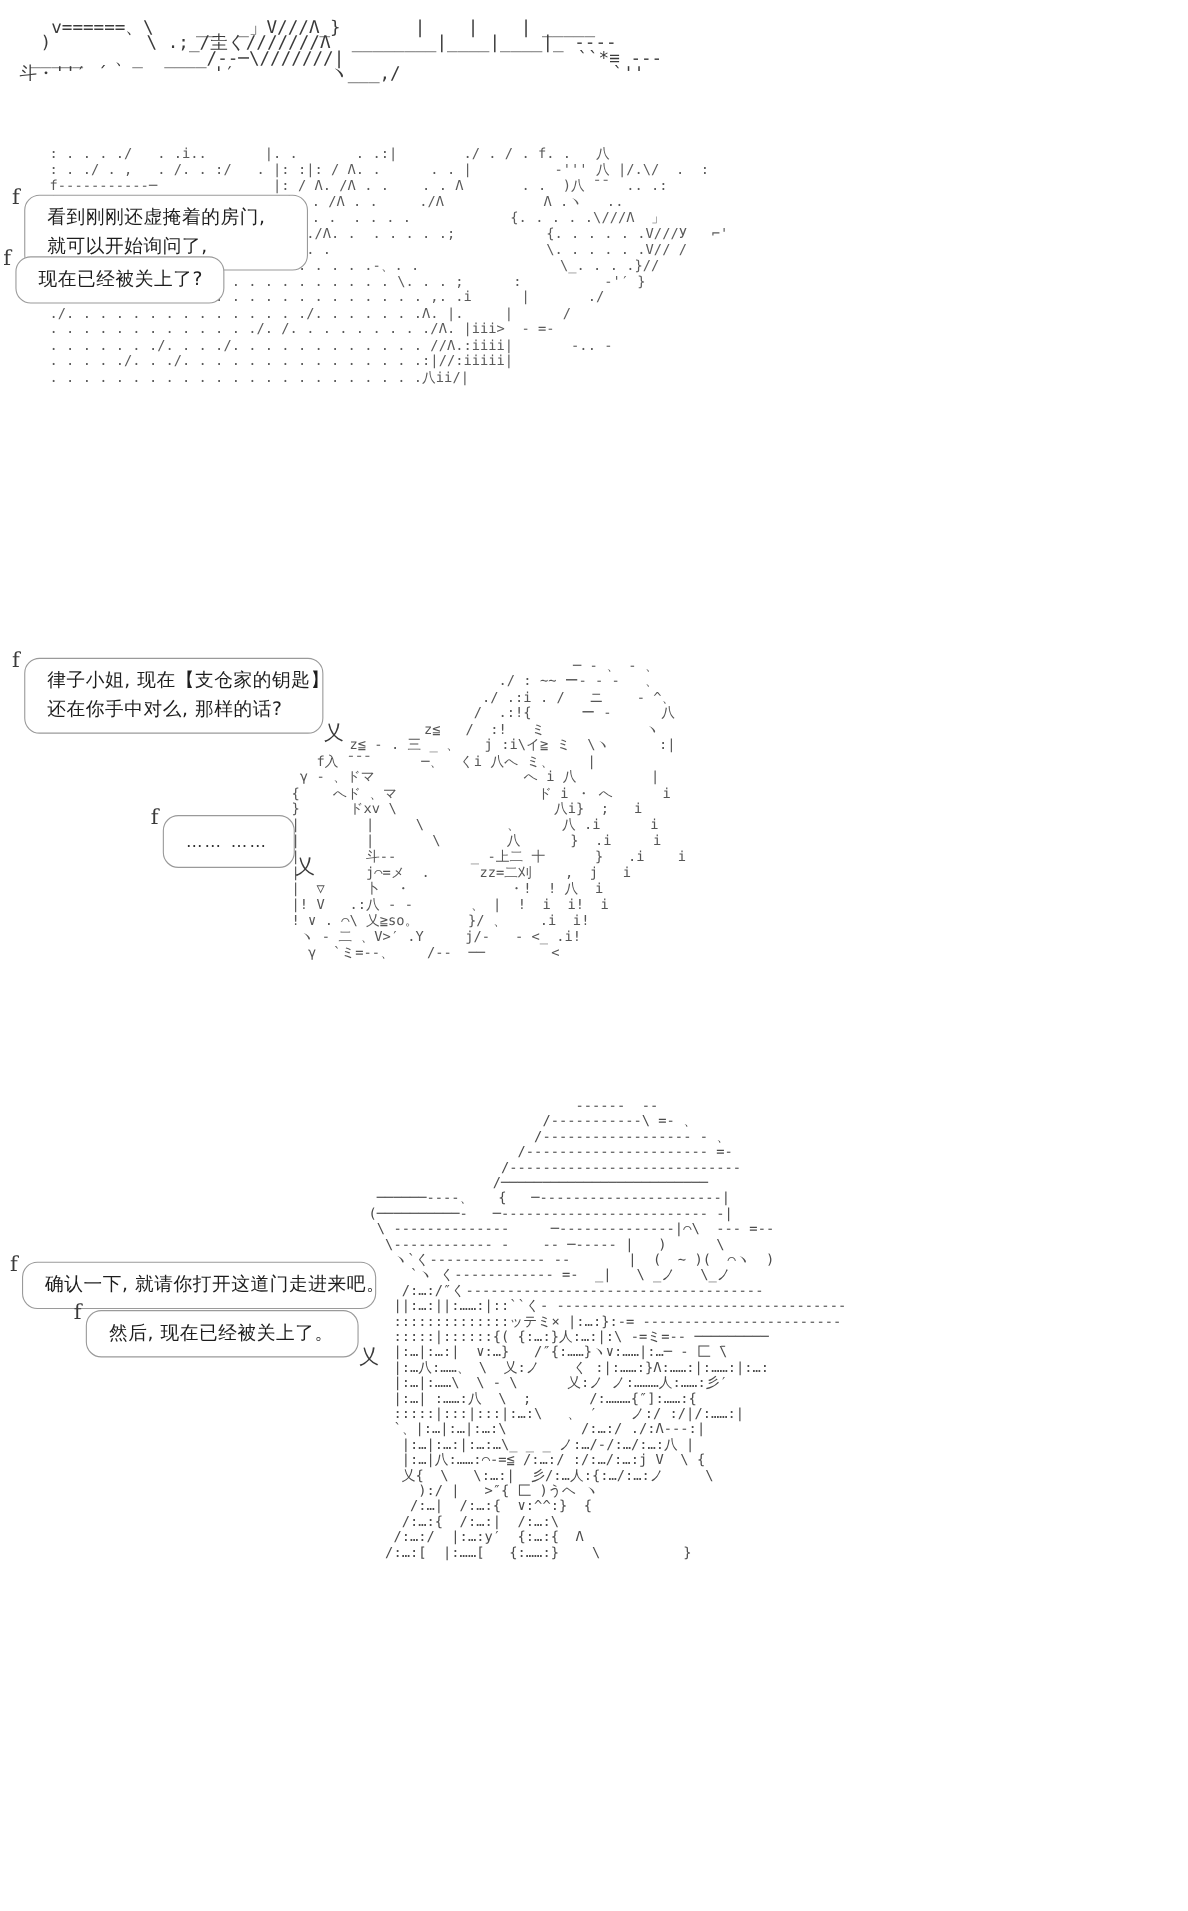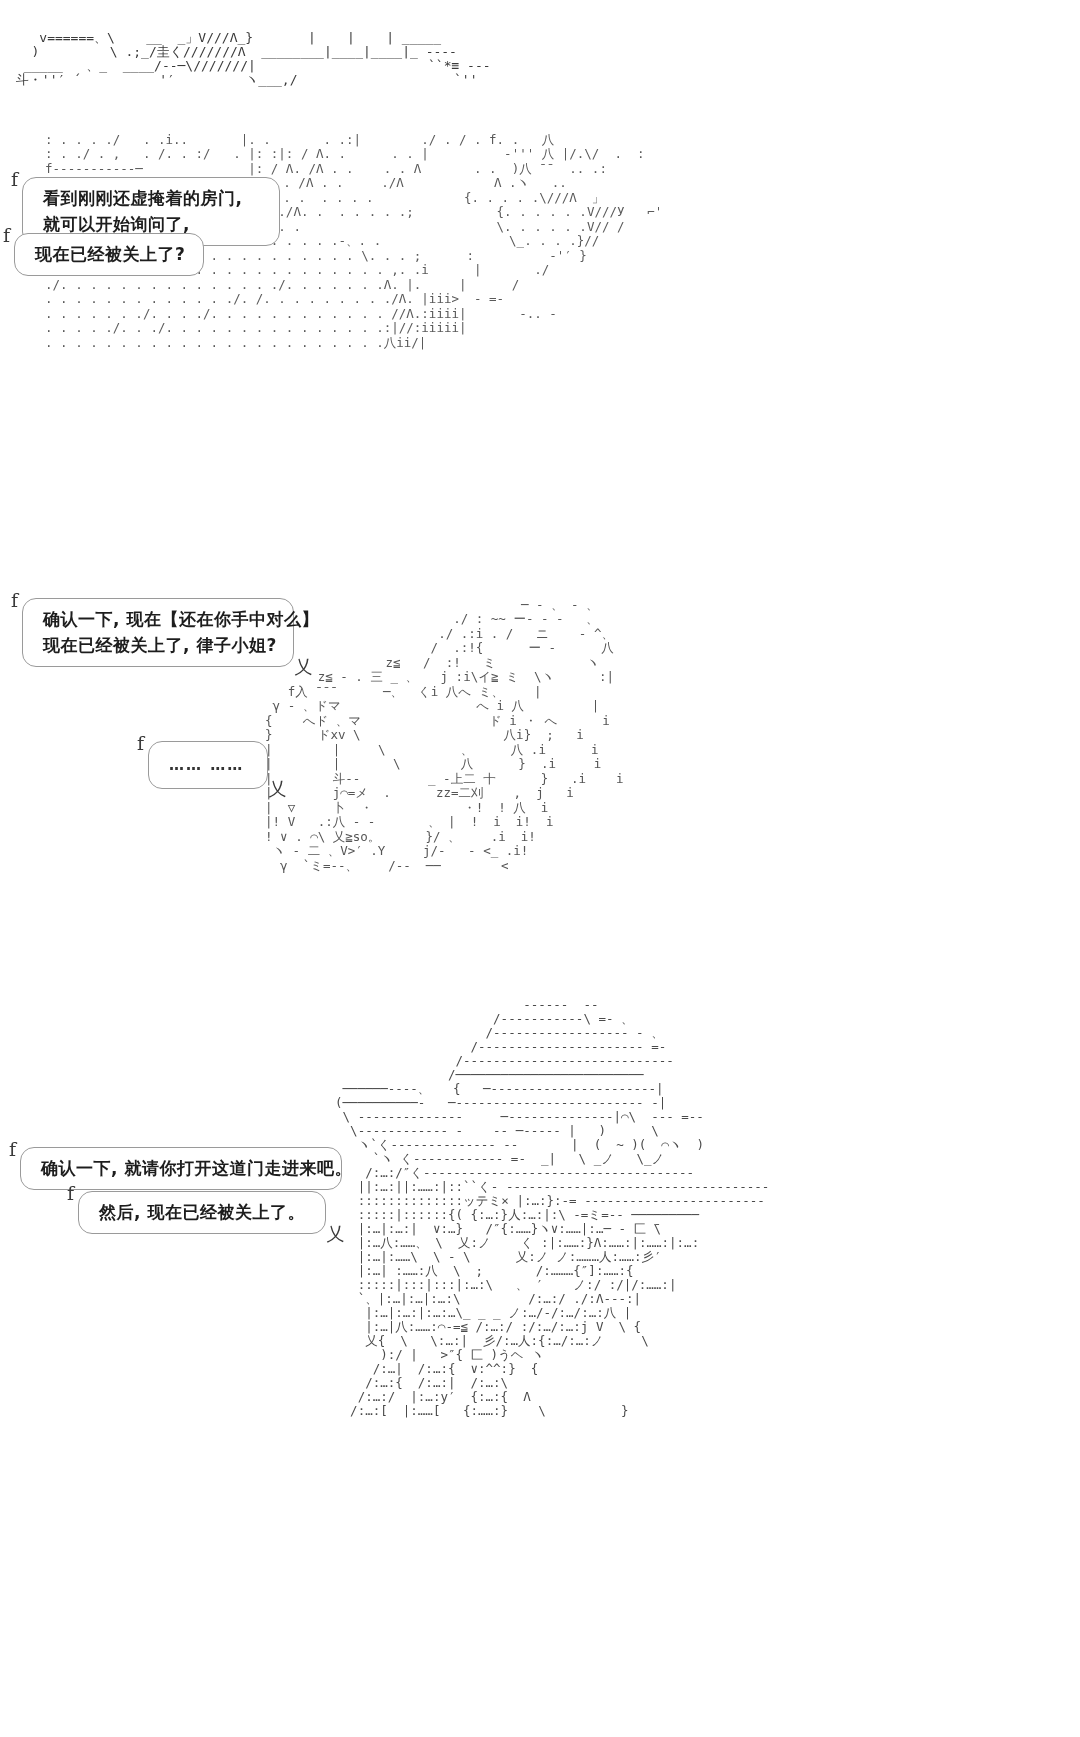--- a/index.html
+++ b/index.html
@@ -25,41 +25,41 @@
 
   
   .aa {
     position: absolute;
     white-space: pre;
     font-family: "DejaVu Sans Mono", "Liberation Mono", monospace;
     color: #3a3a3a;
     letter-spacing: 0px;
     -webkit-font-smoothing: none;
   }
-  .aa-1 { left: 8px;   top: 18px;    font-size: 13px; line-height: 14px; }
+  .aa-1 { left: 8px;   top: 2px;    font-size: 16px; line-height: 14px; }
   .aa-2 { left: 30px;  top: 120px;  font-size: 12.5px; line-height: 14.5px; color: #5a5a5a; }
   .aa-3 { left: 250px; top: 585px;  font-size: 12.5px; line-height: 14.5px; color: #555; }
   .aa-4 { left: 320px; top: 985px;  font-size: 12.5px; line-height: 14px; color: #4a4a4a; }
 
   
   .bubble {
     position: absolute;
     box-sizing: border-box;
     background: #ffffff;
     border: 1px solid #9a9a9a;
     border-radius: 14px;
     padding: 7px 16px 8px 20px;
     font-family: "DejaVu Sans", "Liberation Sans", sans-serif;
     font-size: 17px;
     line-height: 26px;
     color: #1d1d1d;
     letter-spacing: 0.5px;
     z-index: 20;
   }
-  .bubble .line { display: block; white-space: nowrap; font-weight: bold; }
+  .bubble .line { display: block; white-space: nowrap; }
 
   
   .tail-f {
     position: absolute;
     left: -12px;
     top: -12px;
     font-family: "DejaVu Serif", "Liberation Serif", serif;
     font-size: 19px;
     color: #3a3a3a;
     z-index: 21;
@@ -171,22 +171,22 @@
     <span class="line">就可以开始询问了,</span>
   </div>
 
   <div class="bubble" id="b2">
     <span class="tail-f">f</span>
     <span class="line">现在已经被关上了?</span>
   </div>
 
   <div class="bubble" id="b3">
     <span class="tail-f">f</span>
-    <span class="line">确认一下, 现在【还在你手中对么】</span>
-    <span class="line">现在已经被关上了, 律子小姐?</span>
+    <span class="line">律子小姐, 现在【支仓家的钥匙】</span>
+    <span class="line">还在你手中对么, 那样的话?</span>
     <span class="tail-x">乂</span>
   </div>
 
   <div class="bubble" id="b4">
     <span class="tail-f">f</span>
     <span class="line dots">…… ……</span>
     <span class="tail-x">乂</span>
   </div>
 
   <div class="bubble" id="b5">

